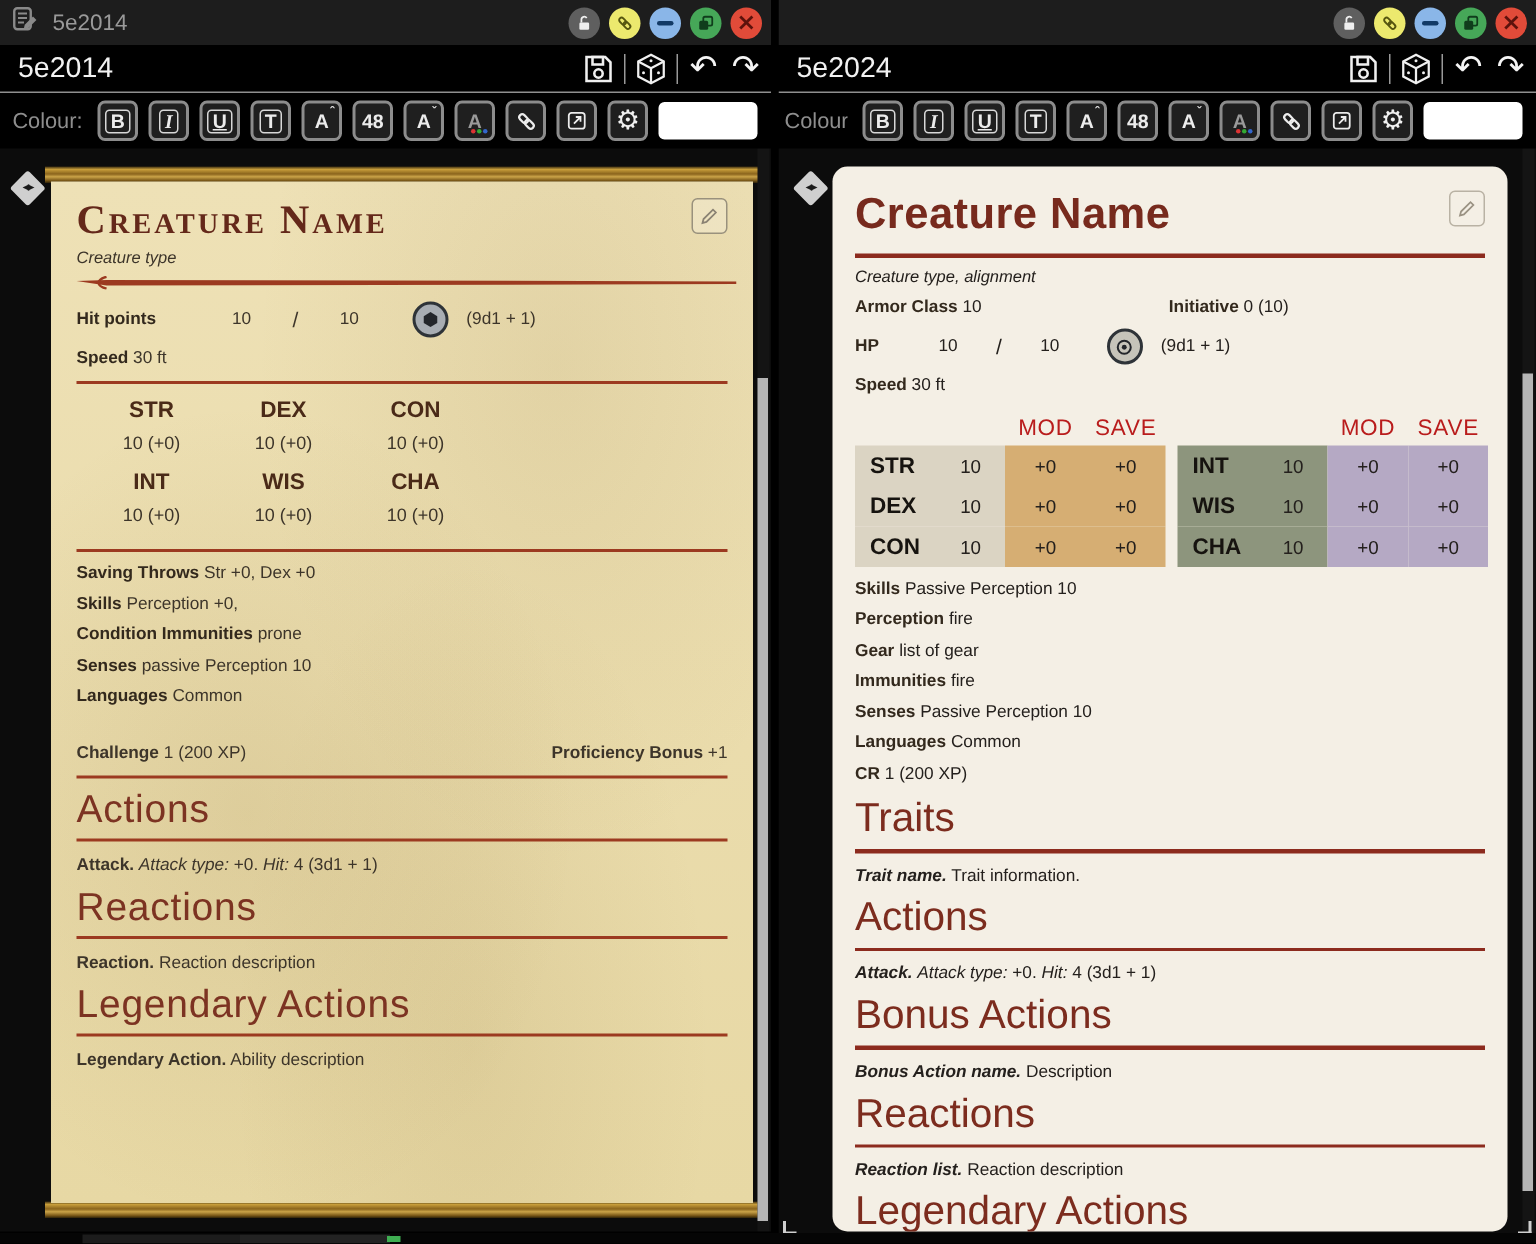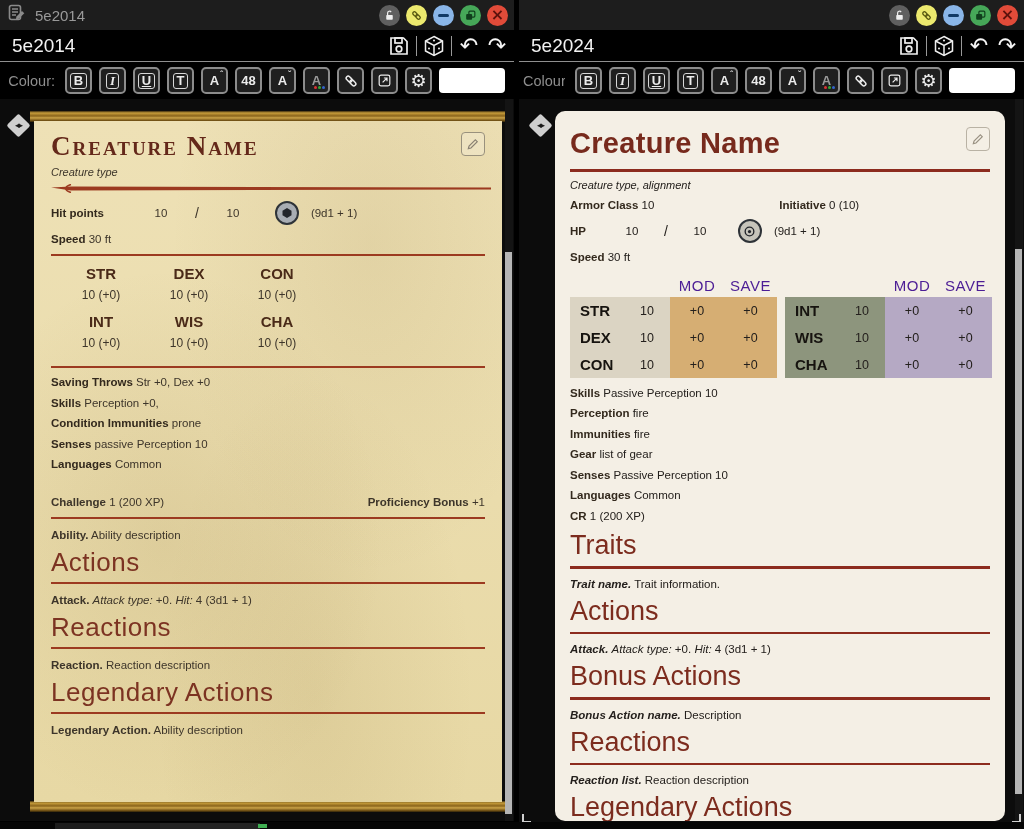--- a/index.html
+++ b/index.html
@@ -119,21 +119,21 @@
   .card-title { font-size:29px; color:#772a1d; font-weight:600; letter-spacing:.3px; }
   .card-rule { height:3px; background:#8c2b1e; margin:9px 0 7px; }
   .card .edit-btn { border-color:#b9b2a4; background:transparent; }
   .ac-slot { display:inline-block; width:206px; }
   .card .hp-row .hpl { width:44px; }
   .card .hp-num { width:36px; }
   .card .dice-circ { margin:0 12px 0 20px; background:#c6c4ba; }
   .abil2-wrap { display:flex; gap:8px; margin:12px 0 8px; }
   .abil2 { display:grid; grid-template-columns:100px 54px 53px; }
   .a2h { height:22px; display:flex; align-items:flex-end; justify-content:center;
-         font-size:15px; color:#4c1d95; letter-spacing:.5px; padding-bottom:3px; }
+         font-size:15px; color:#b91c1c; letter-spacing:.5px; padding-bottom:3px; }
   .a2c { height:27px; display:flex; align-items:center; justify-content:center; font-size:12.5px; }
   .a2label { justify-content:flex-start; padding:0 16px 0 10px; }
   .a2label b { font-size:15px; color:#16130f; }
   .a2label .score { margin-left:auto; }
   .blkA .a2label { background:#dbd4c3; }
   .blkA .a2ms    { background:#d6ae73; }
   .blkB .a2label { background:#8d957d; }
   .blkB .a2ms    { background:#b5a9c4; }
   .card-h2 { font-size:27px; font-weight:normal; color:#7c2c1e; margin:6px 0 0; }
   .card-h2rule { height:2.5px; background:#8c2b1e; margin:5px 0 9px; }
@@ -339,21 +339,20 @@
           <div class="dline"><b>Condition Immunities</b> <span>prone</span></div>
           <div class="dline"><b>Senses</b> <span>passive Perception 10</span></div>
           <div class="dline"><b>Languages</b> <span>Common</span></div>
 
           <div class="challenge-row">
             <span><b>Challenge</b> <span>1 (200 XP)</span></span>
             <span><b>Proficiency Bonus</b> <span>+1</span></span>
           </div>
           <div class="rule2"></div>
 
-          <div class="entry"><b>Ability.</b> <span>Ability description</span></div>
 
           <div class="sb-h2">Actions</div>
           <div class="h2rule"></div>
           <div class="entry"><b>Attack.</b> <span class="it">Attack type:</span> <span>+0.</span> <span class="it">Hit:</span> <span>4 (3d1 + 1)</span></div>
 
           <div class="sb-h2">Reactions</div>
           <div class="h2rule"></div>
           <div class="entry"><b>Reaction.</b> <span>Reaction description</span></div>
 
           <div class="sb-h2">Legendary Actions</div>
@@ -566,22 +565,22 @@
                 <b>CHA</b>
                 <span class="score">10</span>
               </span>
             <span class="a2c a2ms">+0</span>
             <span class="a2c a2ms">+0</span>
           </div>
         </div>
 
         <div class="dline"><b>Skills</b> <span>Passive Perception 10</span></div>
         <div class="dline"><b>Perception</b> <span>fire</span></div>
+        <div class="dline"><b>Gear</b> <span>list of gear</span></div>
         <div class="dline"><b>Immunities</b> <span>fire</span></div>
-        <div class="dline"><b>Gear</b> <span>list of gear</span></div>
         <div class="dline"><b>Senses</b> <span>Passive Perception 10</span></div>
         <div class="dline"><b>Languages</b> <span>Common</span></div>
         <div class="dline"><b>CR</b> <span>1 (200 XP)</span></div>
 
         <div class="card-h2">Traits</div>
         <div class="card-h2rule"></div>
         <div class="entry2"><span class="nmi">Trait name.</span> <span>Trait information.</span></div>
 
         <div class="card-h2">Actions</div>
         <div class="card-h2rule"></div>

